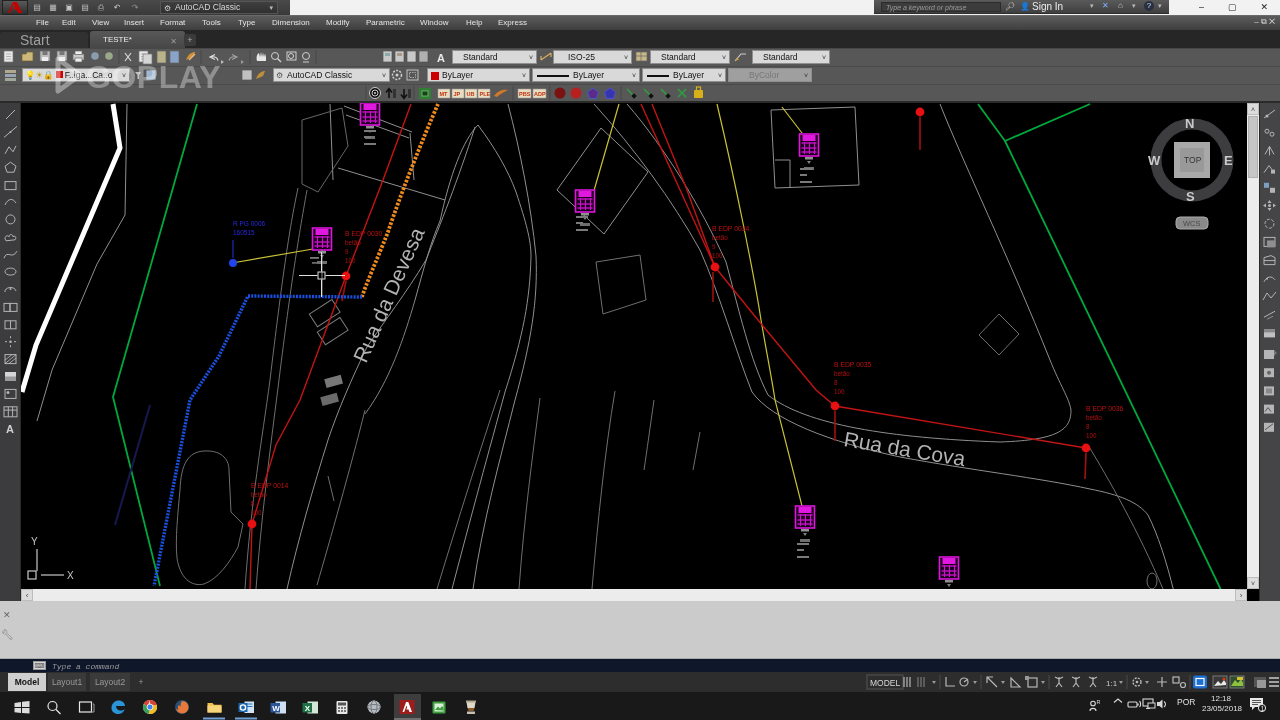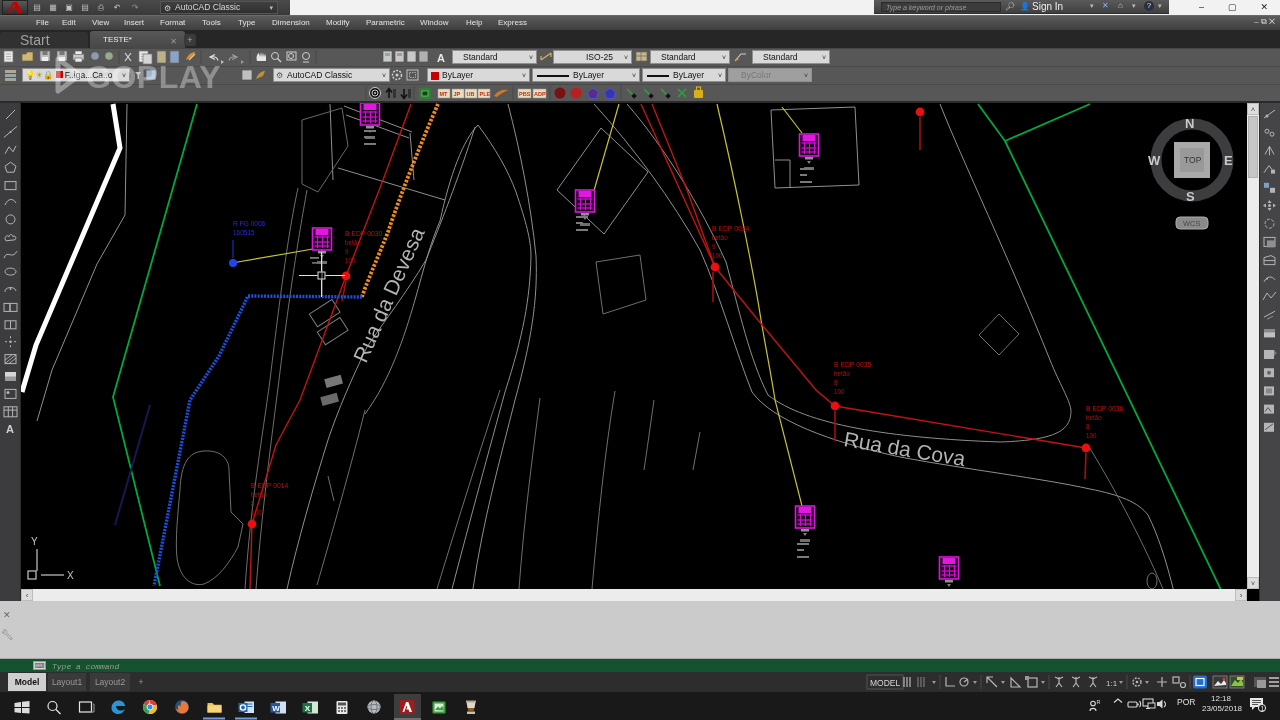--- a/index.html
+++ b/index.html
@@ -39,21 +39,21 @@
 #canvas{left:21px;top:103px;width:1226px;height:486px;background:#000}
 #lefttb{left:0;top:103px;width:21px;height:498px;background:#3c3c3e;border-right:1px solid #2a2a2a}
 #righttb{left:1259px;top:103px;width:21px;height:498px;background:#454547;border-left:1px solid #2a2a2a}
 #vscroll{left:1247px;top:103px;width:12px;height:486px;background:#ececec}
 #hscroll{left:21px;top:589px;width:1226px;height:12px;background:#ececec}
 .sbtn{position:absolute;background:#dcdcdc;border:1px solid #bdbdbd;color:#444;text-align:center}
 
 #cmd{left:0;top:601px;width:1280px;height:57px;background:#cbcbcb;color:#111;
 font-family:"Liberation Mono",monospace;font-size:7.5px;line-height:10px;white-space:pre}
 #cmdtxt{position:absolute;left:33px;top:4px}
-#cmdinput{left:0;top:658px;width:1280px;height:18px;background:#14532d;border-top:1px solid #aaa}
+#cmdinput{left:0;top:658px;width:1280px;height:18px;background:#0f172a;border-top:1px solid #aaa}
 #cmdinput .ph{position:absolute;left:52px;top:2.5px;color:#9a9a9a;font-style:italic;font-size:8px;font-family:"Liberation Mono",monospace}
 #cmdico{position:absolute;left:33px;top:2px;width:13px;height:9px;background:#d5d5d5;border:1px solid #999;font-size:7px;line-height:8px;color:#555;text-align:center}
 
 #status{left:0;top:672px;width:1280px;height:20px;background:#2d2d2d;color:#cfcfcf;font-size:8.5px}
 .ltab{position:absolute;top:673px;height:18px;font-size:8.5px;line-height:18px;text-align:center}
 
 #taskbar{left:0;top:692px;width:1280px;height:28px;background:#191919;color:#e8e8e8}
 
 #wm{left:50px;top:55px;width:260px;height:42px;color:rgba(255,255,255,.50);font-weight:bold;font-size:34px;letter-spacing:0.5px;font-family:"Liberation Sans",sans-serif}
 </style></head>
@@ -220,30 +220,30 @@
 <path d="M661 41 l7 7" stroke="#2e9e40" stroke-width="1.6"></path>
       <path d="M668 48 l-3 -1 l1 3 Z" fill="#2e9e40"></path>
       <rect x="666" y="46" width="4" height="4" fill="#111" transform="rotate(45 668 48)"></rect>
 <path d="M678 41 l8 8 m0 -8 l-8 8" stroke="#2e9e40" stroke-width="1.6"></path>
       <text x="684" y="50" font-size="5" fill="#2e9e40">x</text>
 <rect x="694" y="42" width="9" height="8" rx="1" fill="#d8b018"></rect>
       <rect x="696.5" y="39" width="4" height="4" fill="none" stroke="#d8b018" stroke-width="1.2"></rect>
 </svg>
 
 <div class="abs combo" style="left:452px;top:50px;width:85px;padding-left:10px">Standard</div>
-<div class="abs combo" style="left:553px;top:50px;width:79px;padding-left:32px">ISO-25</div>
+<div class="abs combo" style="left:553px;top:50px;width:79px;padding-left:14px">ISO-25</div>
 <div class="abs combo" style="left:650px;top:50px;width:80px;padding-left:10px">Standard</div>
 <div class="abs combo" style="left:752px;top:50px;width:78px;padding-left:10px">Standard</div>
 
 <div class="abs combo" style="left:22px;top:68px;width:108px;padding-left:2px;overflow:hidden"><span style="color:#caa515">💡</span><span style="color:#b8950a">☀</span><span style="color:#888">🔒</span><span style="display:inline-block;width:7px;height:7px;background:#c00;margin:0 2px"></span>F..lga...Ca..o</div>
 <div class="abs combo" style="left:273px;top:68px;width:117px;padding-left:13px">AutoCAD Classic<span style="position:absolute;left:2px;top:1px;color:#555;font-size:8px">⚙</span></div>
 <div class="abs combo" style="left:427px;top:68px;width:103px;padding-left:14px">ByLayer<span style="position:absolute;left:3px;top:3px;width:8px;height:8px;background:#c00"></span></div>
 <div class="abs combo" style="left:532px;top:68px;width:108px;padding-left:40px">ByLayer<span style="position:absolute;left:4px;top:6px;width:32px;height:1.5px;background:#111"></span></div>
 <div class="abs combo" style="left:642px;top:68px;width:84px;padding-left:30px">ByLayer<span style="position:absolute;left:4px;top:6px;width:22px;height:1.5px;background:#111"></span></div>
-<div class="abs combo gray" style="left:728px;top:68px;width:84px;padding-left:12px">ByColor</div>
+<div class="abs combo gray" style="left:728px;top:68px;width:84px;padding-left:20px">ByColor</div>
 
 <div class="abs" id="lefttb"></div>
 <div class="abs" id="righttb"></div>
 <svg class="abs" style="left:0;top:103px" width="21" height="498" id="lticons">
 <g transform="translate(0,5)">
         <line x1="6" y1="11" x2="15" y2="2" stroke="#b4b4b4" stroke-width="1" fill="none"></line>
       </g>
 <g transform="translate(0,22.4)">
         <line x1="4" y1="12" x2="17" y2="1" stroke="#b4b4b4" stroke-width="1" fill="none"></line>
         <circle cx="10.5" cy="6.5" r="1" fill="#b4b4b4"></circle>

